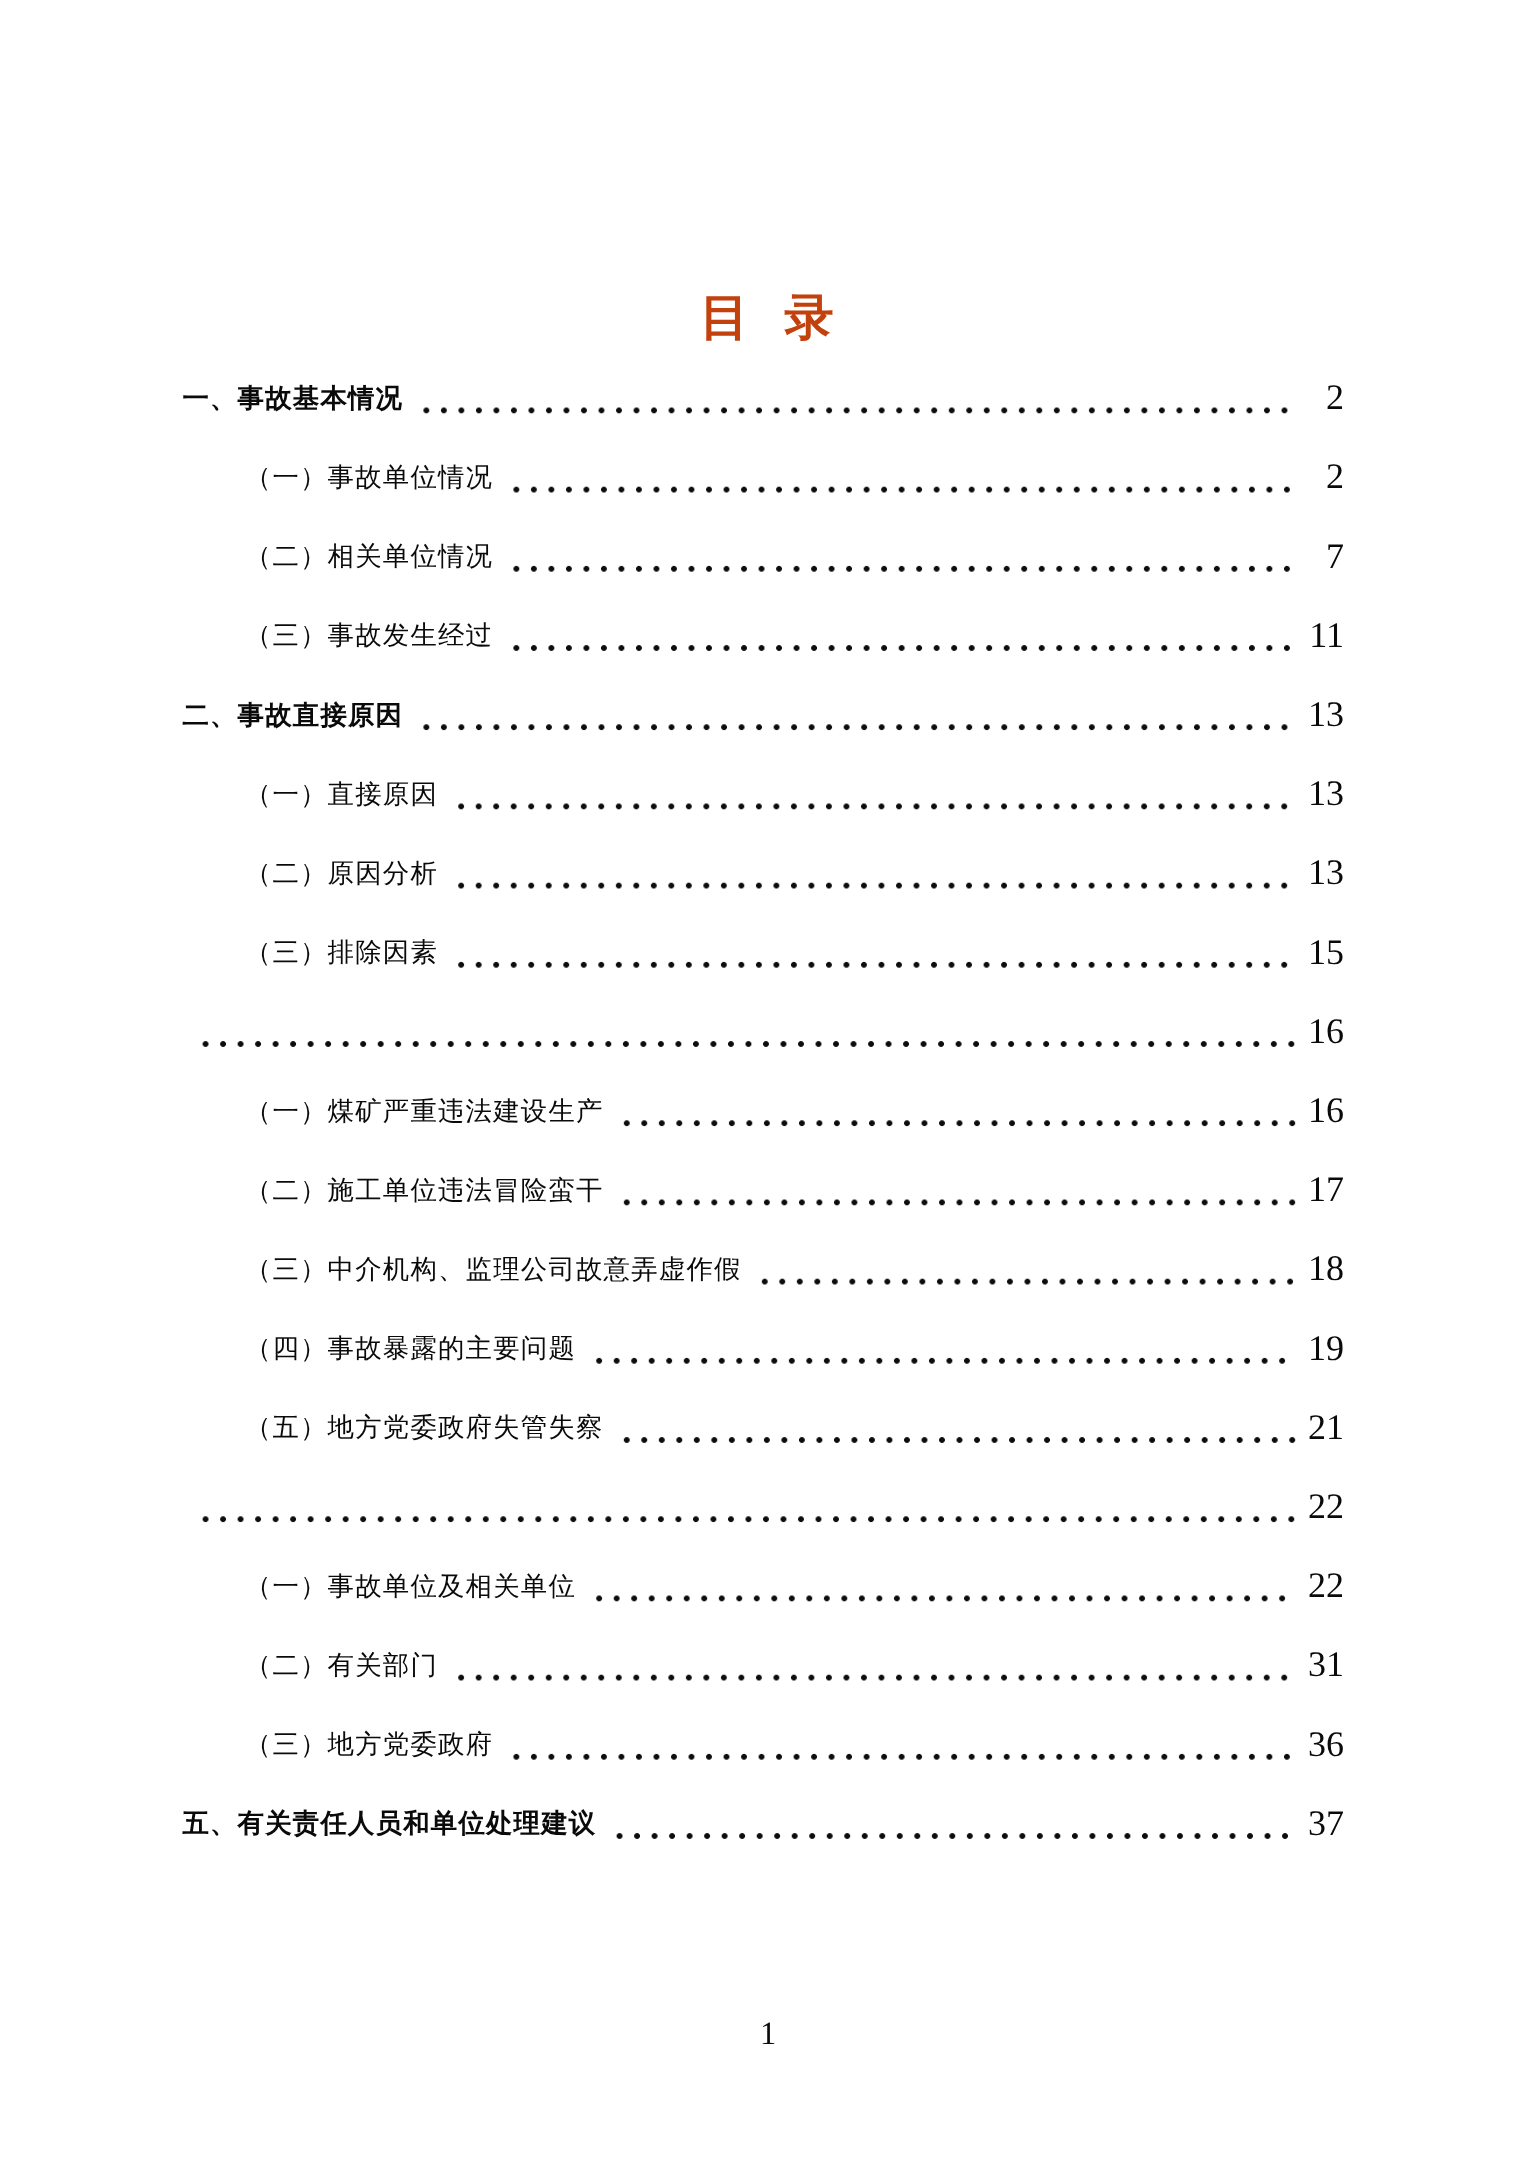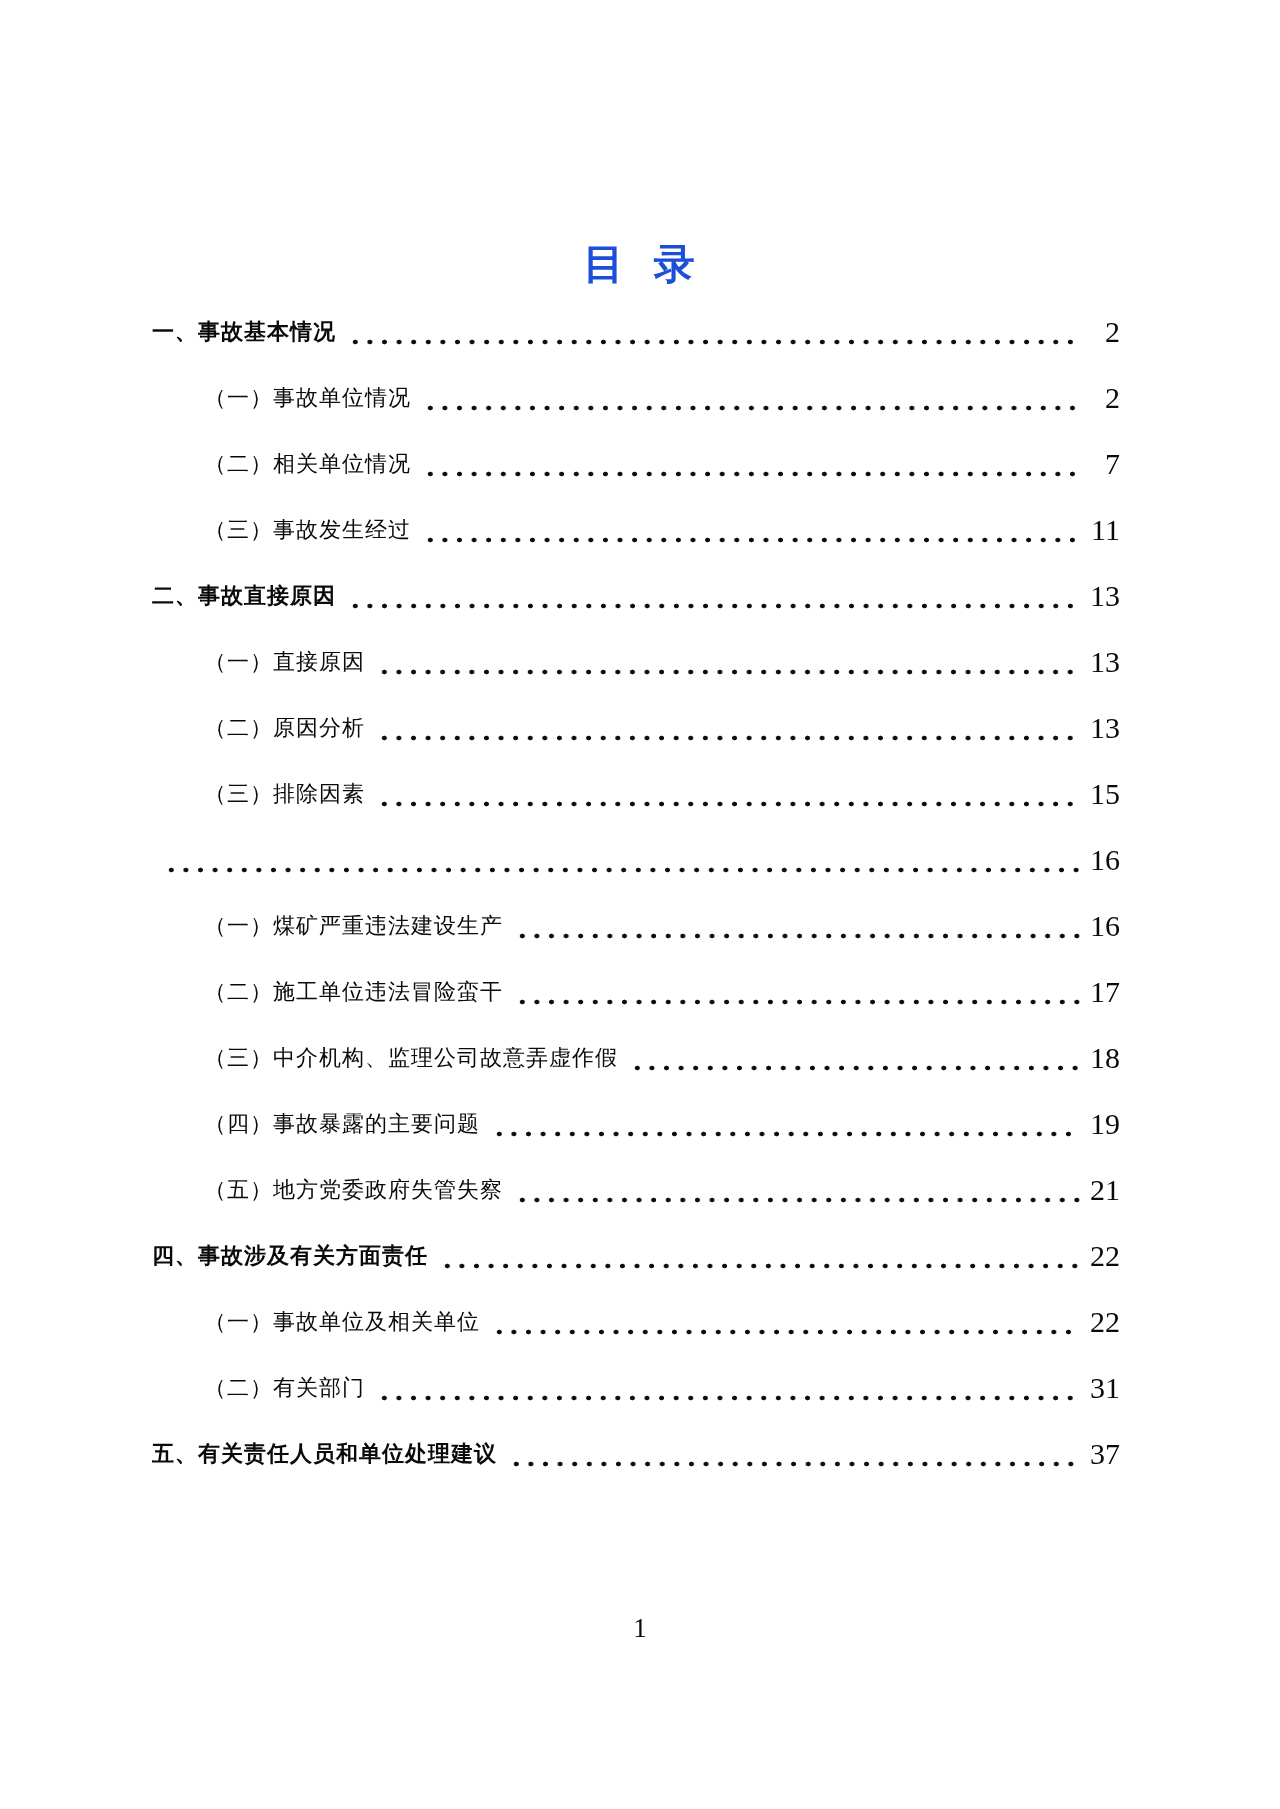--- a/index.html
+++ b/index.html
@@ -18,21 +18,21 @@
   }
   .page-title {
     margin-top: 243px;
     text-align: center;
     font-size: 41px;
     line-height: 42px;
     font-weight: bold;
     letter-spacing: 2px;
     word-spacing: 14px;
     font-family: "Liberation Sans", sans-serif;
-    color: #1d4ed8;
+    color: #c2410c;
   }
   .toc {
     margin: 14px 160px 0 152px; 
   }
   .toc-row {
     display: flex;
     align-items: center;
     height: 66px;
     white-space: nowrap;
   }
@@ -150,33 +150,37 @@
     <span class="toc-label">（四）事故暴露的主要问题</span>
     <span class="toc-dots"></span>
     <span class="toc-page">19</span>
   </div>
       <div class="toc-row level-2">
     <span class="toc-label">（五）地方党委政府失管失察</span>
     <span class="toc-dots"></span>
     <span class="toc-page">21</span>
   </div>
       <div class="toc-row level-1">
-    <span class="toc-label">四、事故涉及有关方面责任</span>
     <span class="toc-dots"></span>
     <span class="toc-page">22</span>
   </div>
       <div class="toc-row level-2">
     <span class="toc-label">（一）事故单位及相关单位</span>
     <span class="toc-dots"></span>
     <span class="toc-page">22</span>
   </div>
       <div class="toc-row level-2">
     <span class="toc-label">（二）有关部门</span>
     <span class="toc-dots"></span>
     <span class="toc-page">31</span>
+  </div>
+      <div class="toc-row level-2">
+    <span class="toc-label">（三）地方党委政府</span>
+    <span class="toc-dots"></span>
+    <span class="toc-page">36</span>
   </div>
       <div class="toc-row level-1">
     <span class="toc-label">五、有关责任人员和单位处理建议</span>
     <span class="toc-dots"></span>
     <span class="toc-page">37</span>
   </div>
     </div>
 
   <div class="page-footer">
     <span class="footer-page-number">1</span>

